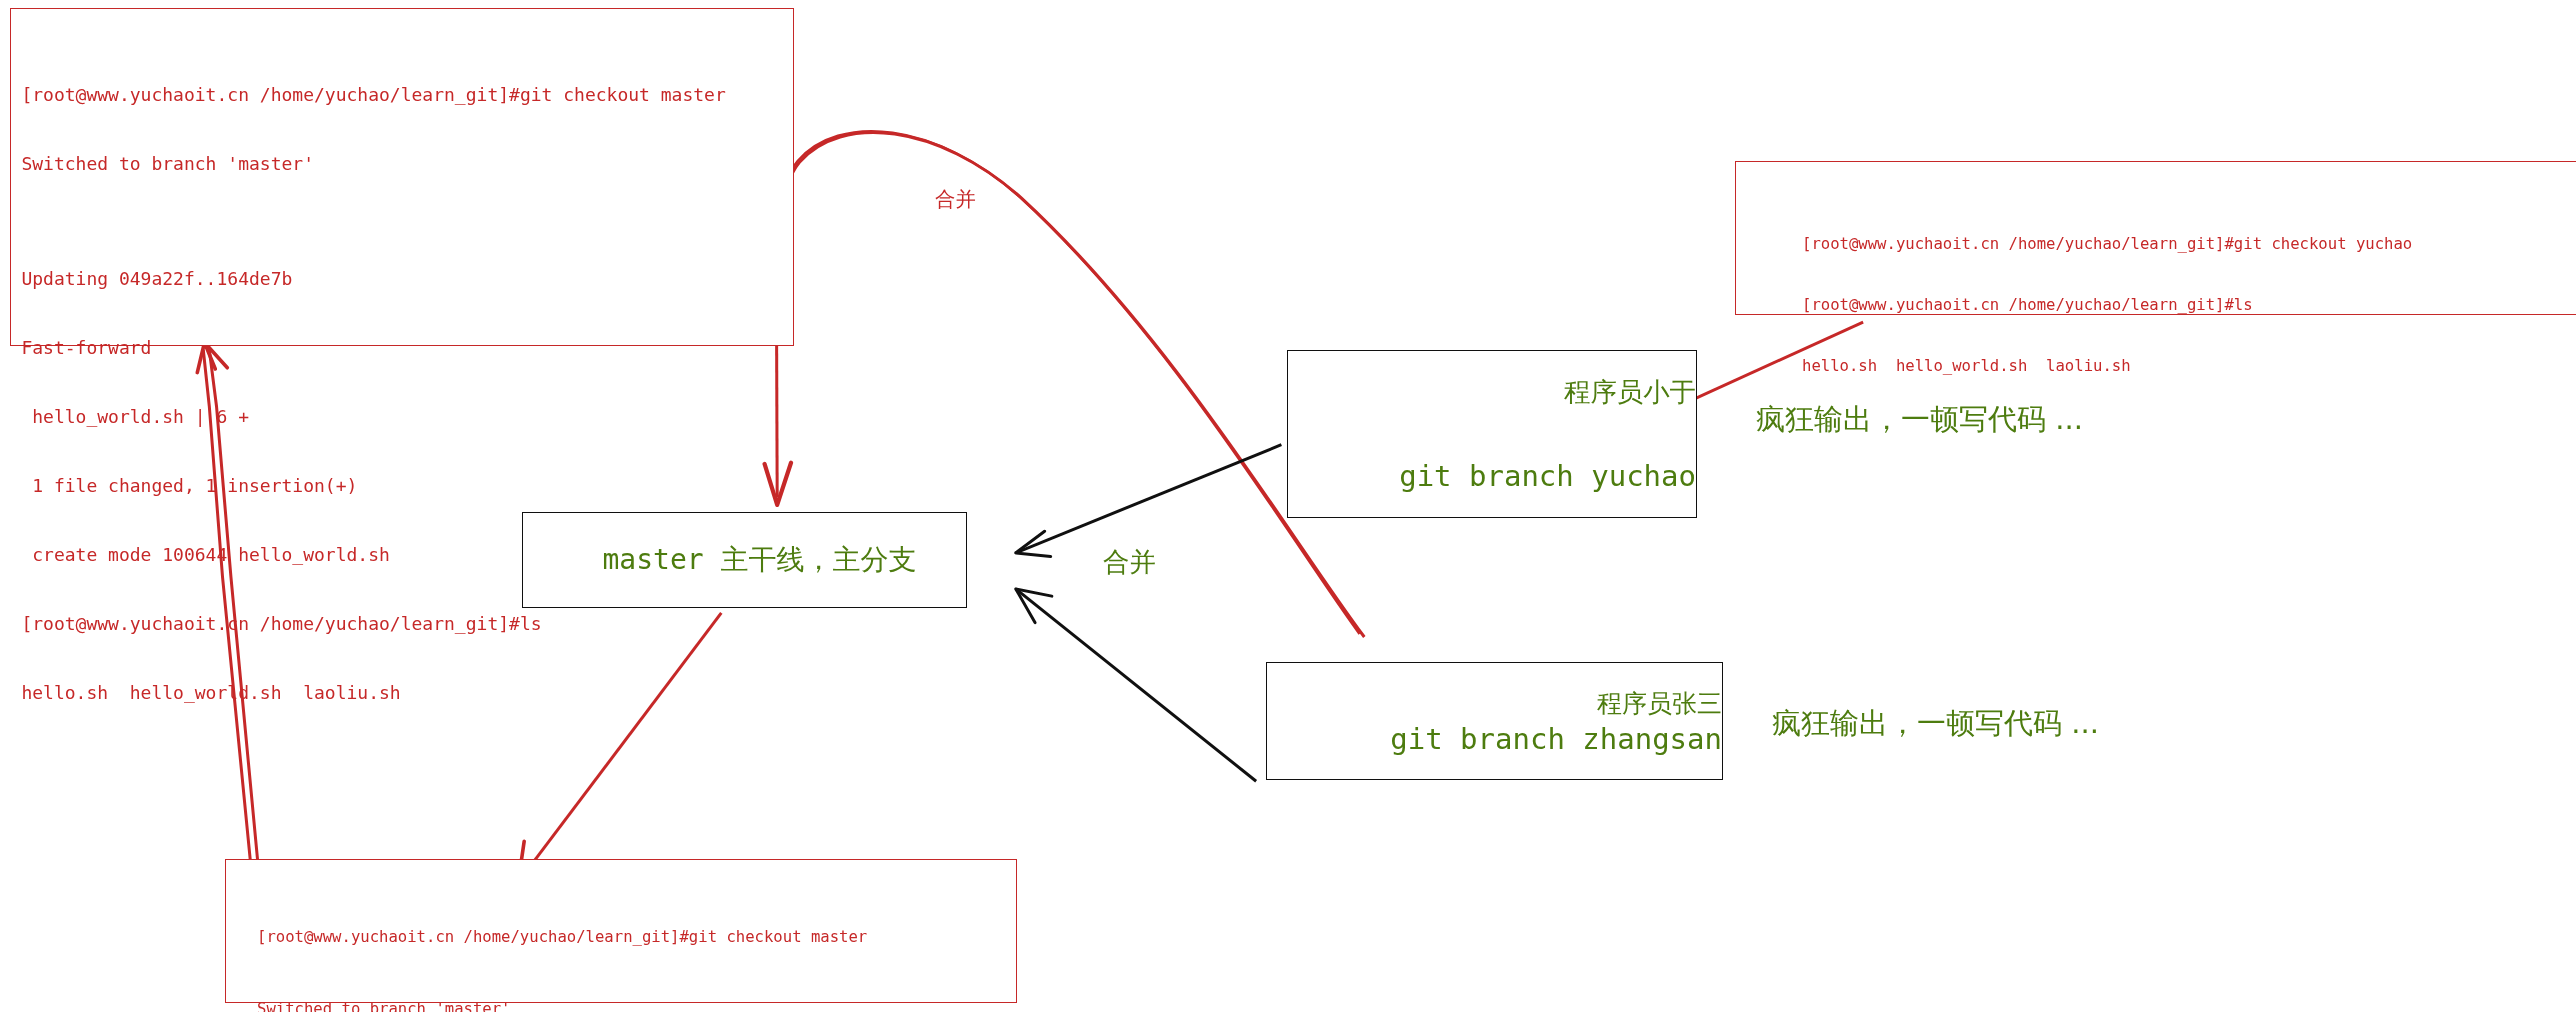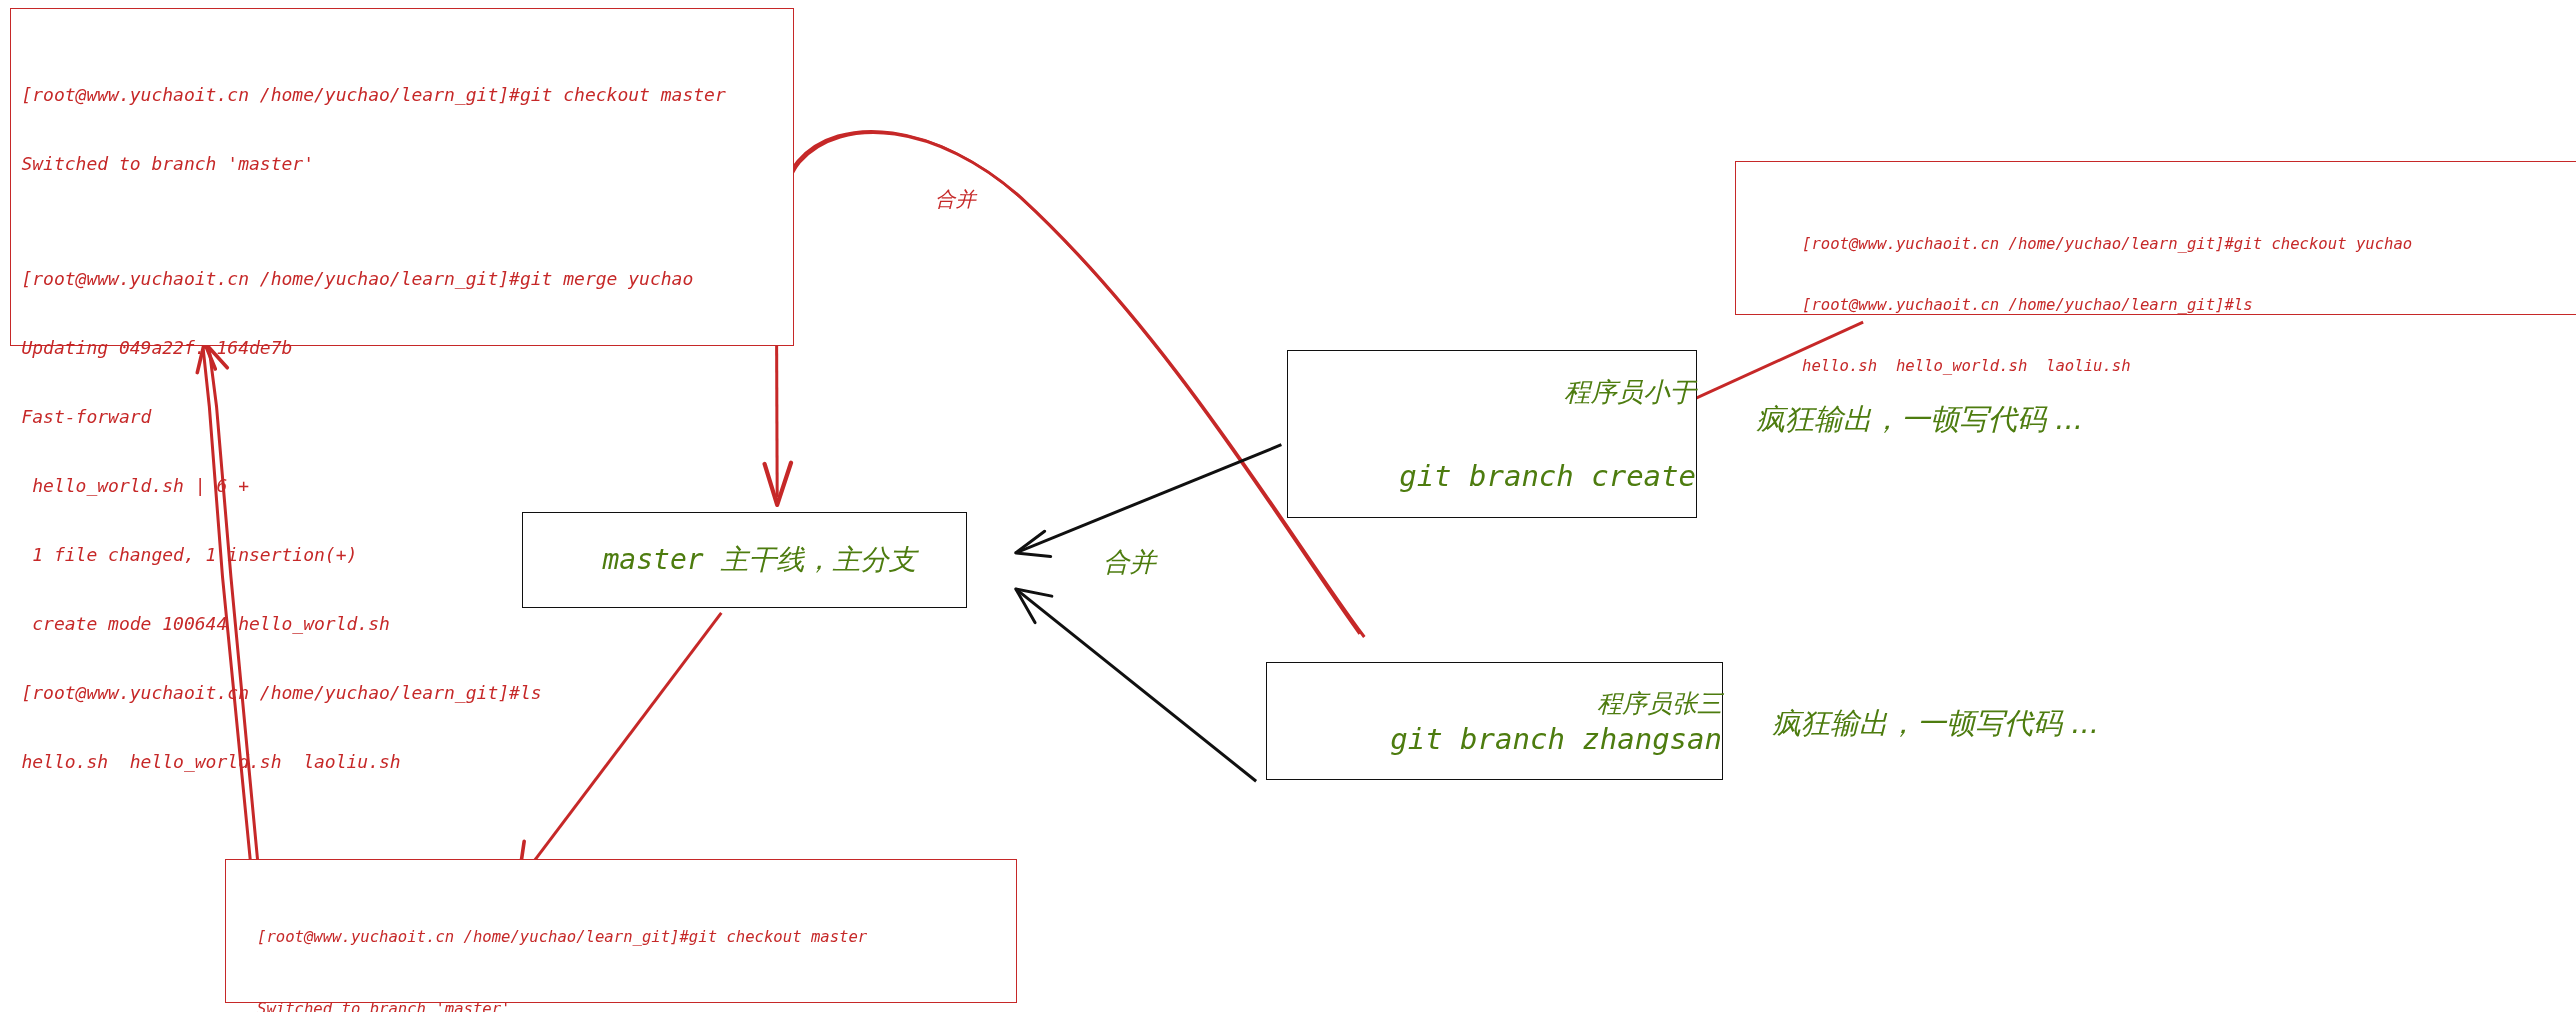--- a/index.html
+++ b/index.html
@@ -7,21 +7,20 @@
     padding: 0;
     background: #ffffff;
   }
   #stage {
     position: relative;
     width: 2576px;
     height: 1012px;
     background: #ffffff;
     overflow: hidden;
     font-family: "DejaVu Sans", sans-serif;
-    font-style: italic;
   }
   #vector-layer {
     position: absolute;
     left: 0; top: 0;
     width: 2576px;
     height: 1012px;
     pointer-events: none;
   }
 
   
@@ -110,21 +109,20 @@
 
     <path fill="none" stroke="#101010" stroke-width="5" d="M2090,1300 L1690,980"></path>
     <path fill="none" stroke="#101010" stroke-width="5" stroke-linecap="round" d="M1690,980 L1750,992 M1690,980 L1722,1036"></path>
   </svg>
 
   <div class="term-box" style="left:9.6px; top:8.4px; width:784px; height:338px;">
     <div class="term-lines" style="left:10.8px; top:28px; font-size:18px; line-height:23px;">
       <span class="term-line">[root@www.yuchaoit.cn /home/yuchao/learn_git]#git checkout master</span>
       <span class="term-line">Switched to branch 'master'</span>
       <span class="term-line"></span>
-      <span class="term-line">[root@www.yuchaoit.cn /home/yuchao/learn_git]#git merge yuchao</span>
       <span class="term-line">Updating 049a22f..164de7b</span>
       <span class="term-line">Fast-forward</span>
       <span class="term-line"> hello_world.sh | 6 +</span>
       <span class="term-line"> 1 file changed, 1 insertion(+)</span>
       <span class="term-line"> create mode 100644 hello_world.sh</span>
       <span class="term-line">[root@www.yuchaoit.cn /home/yuchao/learn_git]#ls</span>
       <span class="term-line">hello.sh  hello_world.sh  laoliu.sh</span>
     </div>
   </div>
 
@@ -145,21 +143,21 @@
       
     </div>
   </div>
 
   <div class="node-box" style="left:522px; top:512px; width:445px; height:96px; align-items:center;padding-left:30px;">
     <div class="node-line" style="font-size:28px;">master 主干线，主分支</div>
   </div>
 
   <div class="node-box" style="left:1287px; top:350px; width:410px; height:168px; padding-left:34px; justify-content:space-around;">
     <div class="node-line" style="font-size:26.4px; font-family:'DejaVu Sans', sans-serif;">程序员小于</div>
-    <div class="node-line" style="font-size:29px;">git branch create</div>
+    <div class="node-line" style="font-size:29px;">git branch yuchao</div>
   </div>
 
   <div class="node-box" style="left:1266px; top:662px; width:457px; height:118px; padding-left:21.6px; justify-content:center;">
     <div class="node-line" style="font-size:25px; font-family:'DejaVu Sans', sans-serif; margin-bottom:2px;">程序员张三</div>
     <div class="node-line" style="font-size:29px;">git branch zhangsan</div>
   </div>
 
   <div class="label label-red" style="left:935px; top:185px; font-size:20.4px;">合并</div>
 
   <div class="label label-black" style="left:1103px; top:545px; font-size:26.4px;">合并</div>

